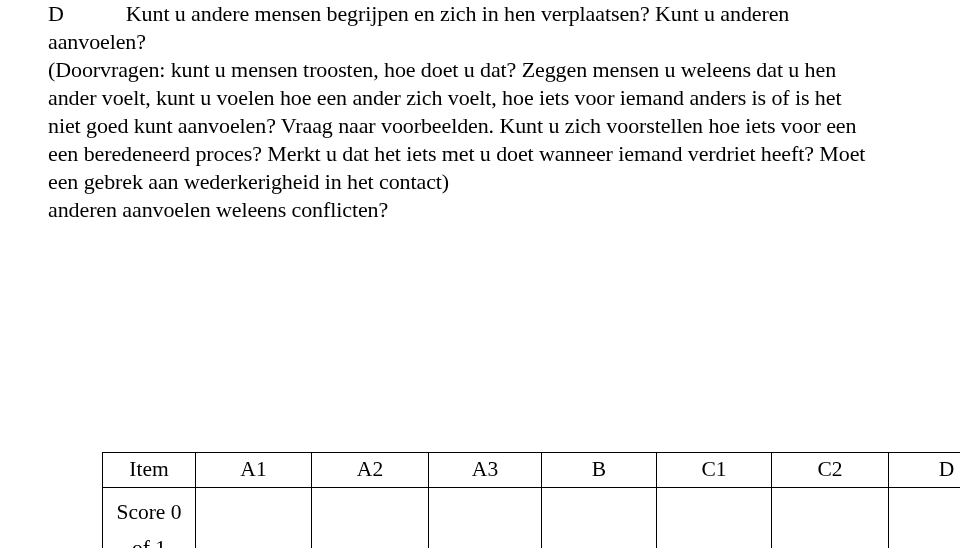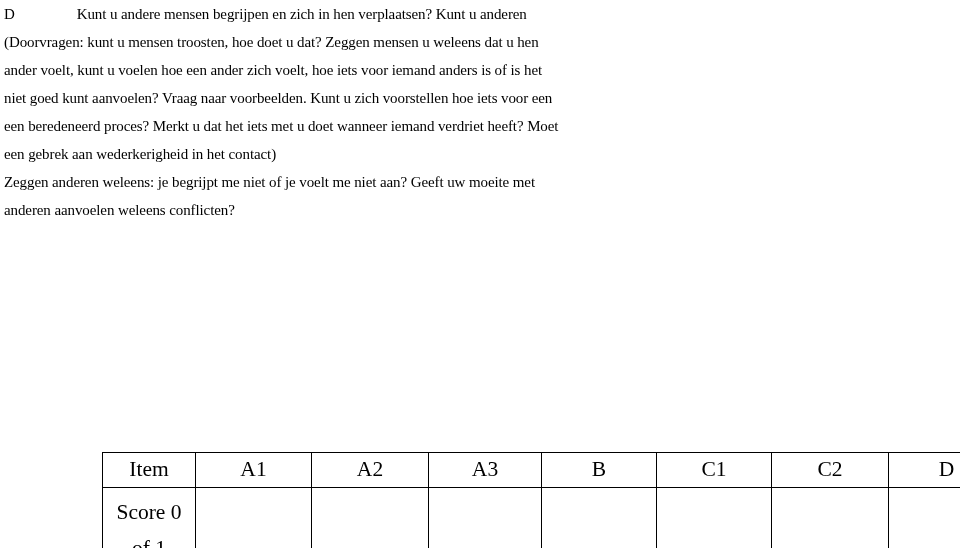--- a/index.html
+++ b/index.html
@@ -18,24 +18,25 @@
 
   
   .doc-body {
     position: absolute;
     left: 4px;
     top: 0px;
     width: 944px;
   }
 
   .q-line {
-    font-size: 15px;
+    font-size: 22px;
     line-height: 28px;
     white-space: nowrap;
     letter-spacing: -0.1px;
+    margin-left: 44px;
   }
 
   .q-line .tab-gap {
     display: inline-block;
     width: 62px;
   }
 
   
   .score-table-wrap {
     position: absolute;
@@ -87,33 +88,33 @@
     padding-top: 10px;
   }
 </style>
 </head>
 <body>
 
 <div class="doc-body">
 
   <div class="q-line"><span>D</span><span class="tab-gap"></span><span>Kunt u andere mensen begrijpen en zich in hen verplaatsen? Kunt u anderen</span></div>
 
+  <div class="q-line">aanvoelen?</div>
 
   <div class="q-line">(Doorvragen: kunt u mensen troosten, hoe doet u dat? Zeggen mensen u weleens dat u hen</div>
 
   <div class="q-line">ander voelt, kunt u voelen hoe een ander zich voelt, hoe iets voor iemand anders is of is het</div>
 
   <div class="q-line">niet goed kunt aanvoelen? Vraag naar voorbeelden. Kunt u zich voorstellen hoe iets voor een</div>
 
   <div class="q-line">een beredeneerd proces? Merkt u dat het iets met u doet wanneer iemand verdriet heeft? Moet</div>
 
 
   <div class="q-line">een gebrek aan wederkerigheid in het contact)</div>
 
-  <div class="q-line">Zeggen anderen weleens: je begrijpt me niet of je voelt me niet aan? Geeft uw moeite met</div>
 
   <div class="q-line">anderen aanvoelen weleens conflicten?</div>
 
 </div>
 
 <div class="score-table-wrap">
   <table class="score-table">
     <tbody>
       <tr class="header-row">
         <td class="col-item">Item</td>

